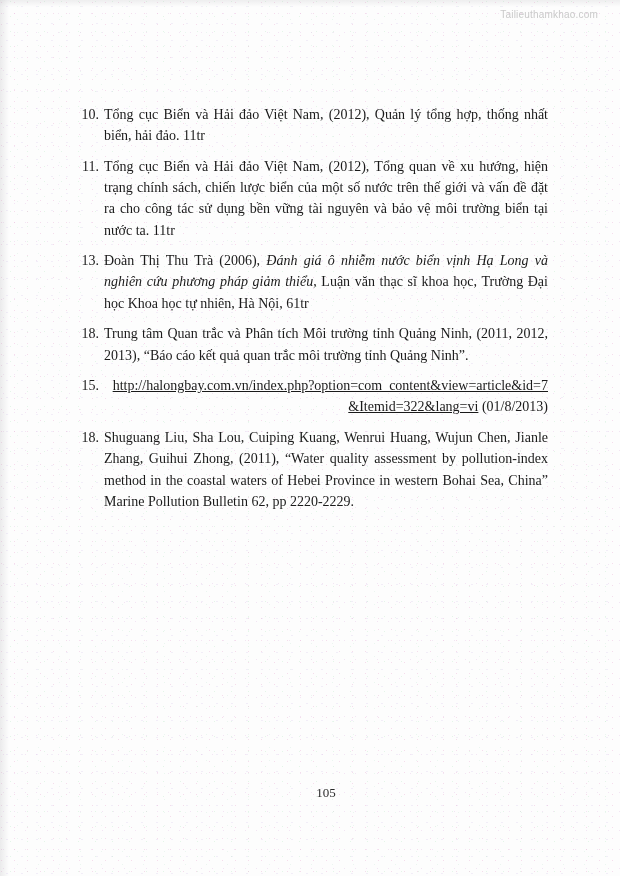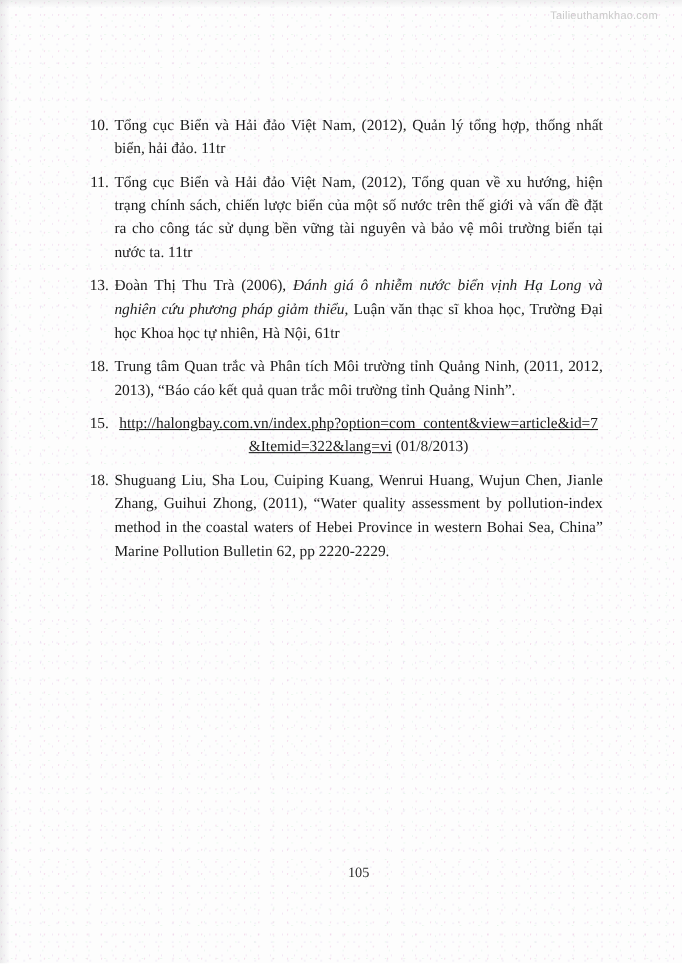--- a/index.html
+++ b/index.html
@@ -102,21 +102,21 @@
   .item-10 .ref-text,
   .item-11 .ref-text,
   .item-12 .ref-text,
   .item-13 .ref-text,
   .item-14 .ref-text,
   .item-16 .ref-text,
   .item-17 .ref-text,
   .item-18 .ref-text,
   .item-19 .ref-text { text-align: justify; }
 
-  .item-15 .ref-text { text-align: center; }
+  .item-15 .ref-text { text-align: right; }
 
   .page-number {
     position: absolute;
     top: 785px;
     left: 16px;
     width: 620px;
     text-align: center;
     font-size: 13px;
     color: #2b2b2b;
   }

